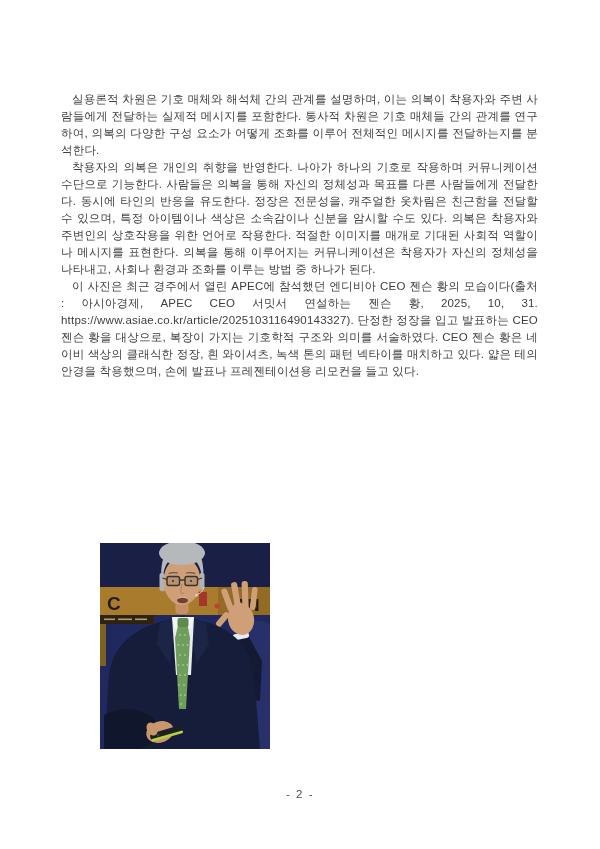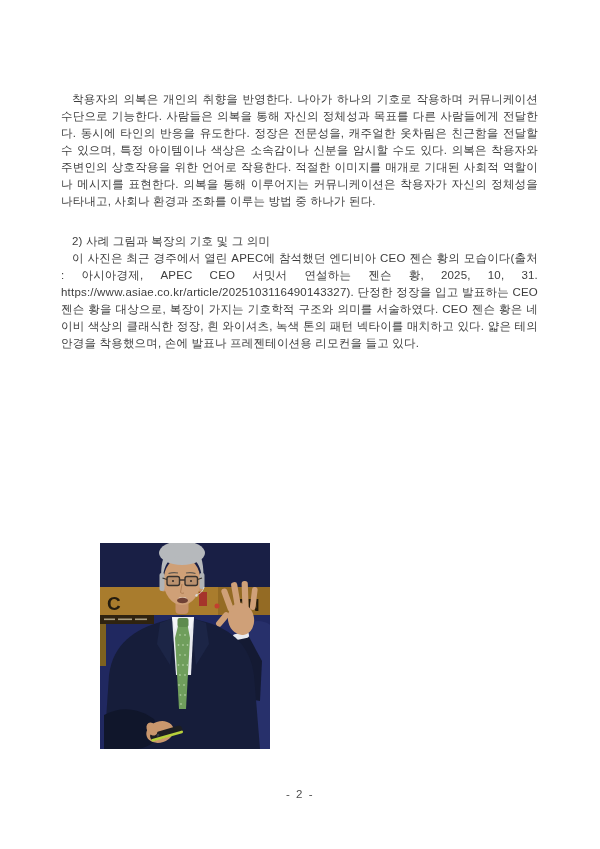--- a/index.html
+++ b/index.html
@@ -22,22 +22,22 @@
     position:absolute; top:788px; left:0; width:100%; text-align:center;
     font-size:11.5px; color:#4c4c4c; letter-spacing:1.5px;
   }
 </style>
 </head>
 <body>
 
 <div class="page">
 
   <div class="text-block">
+    <p class="para">실용론적 차원은 기호 매체와 해석체 간의 관계를 설명하며, 이는 의복이 착용자와 주변 사람들에게 전달하는 실제적 메시지를 포함한다. 통사적 차원은 기호 매체들 간의 관계를 연구하여, 의복의 다양한 구성 요소가 어떻게 조화를 이루어 전체적인 메시지를 전달하는지를 분석한다.</p>
     <p class="para">착용자의 의복은 개인의 취향을 반영한다. 나아가 하나의 기호로 작용하며 커뮤니케이션 수단으로 기능한다. 사람들은 의복을 통해 자신의 정체성과 목표를 다른 사람들에게 전달한다. 동시에 타인의 반응을 유도한다. 정장은 전문성을, 캐주얼한 옷차림은 친근함을 전달할 수 있으며, 특정 아이템이나 색상은 소속감이나 신분을 암시할 수도 있다. 의복은 착용자와 주변인의 상호작용을 위한 언어로 작용한다. 적절한 이미지를 매개로 기대된 사회적 역할이나 메시지를 표현한다. 의복을 통해 이루어지는 커뮤니케이션은 착용자가 자신의 정체성을 나타내고, 사회나 환경과 조화를 이루는 방법 중 하나가 된다.</p>
-    <p class="para section-heading">2) 사례 그림과 복장의 기호 및 그 의미</p>
     <p class="para">이 사진은 최근 경주에서 열린 APEC에 참석했던 엔디비아 CEO 젠슨 황의 모습이다(출처 : 아시아경제, APEC CEO 서밋서 연설하는 젠슨 황, 2025, 10, 31. https://www.asiae.co.kr/article/2025103116490143327). 단정한 정장을 입고 발표하는 CEO 젠슨 황을 대상으로, 복장이 가지는 기호학적 구조와 의미를 서술하였다. CEO 젠슨 황은 네이비 색상의 클래식한 정장, 흰 와이셔츠, 녹색 톤의 패턴 넥타이를 매치하고 있다. 얇은 테의 안경을 착용했으며, 손에 발표나 프레젠테이션용 리모컨을 들고 있다.</p>
   </div>
 
   <figure class="photo">
     <svg viewBox="0 0 170 206" xmlns="http://www.w3.org/2000/svg">
 
       <rect x="0" y="0" width="170" height="206" fill="#202860"></rect>
       <rect x="0" y="0" width="170" height="44" fill="#191f45"></rect>
       <ellipse cx="158" cy="150" rx="38" ry="72" fill="#2b3370" opacity="0.7"></ellipse>
 

